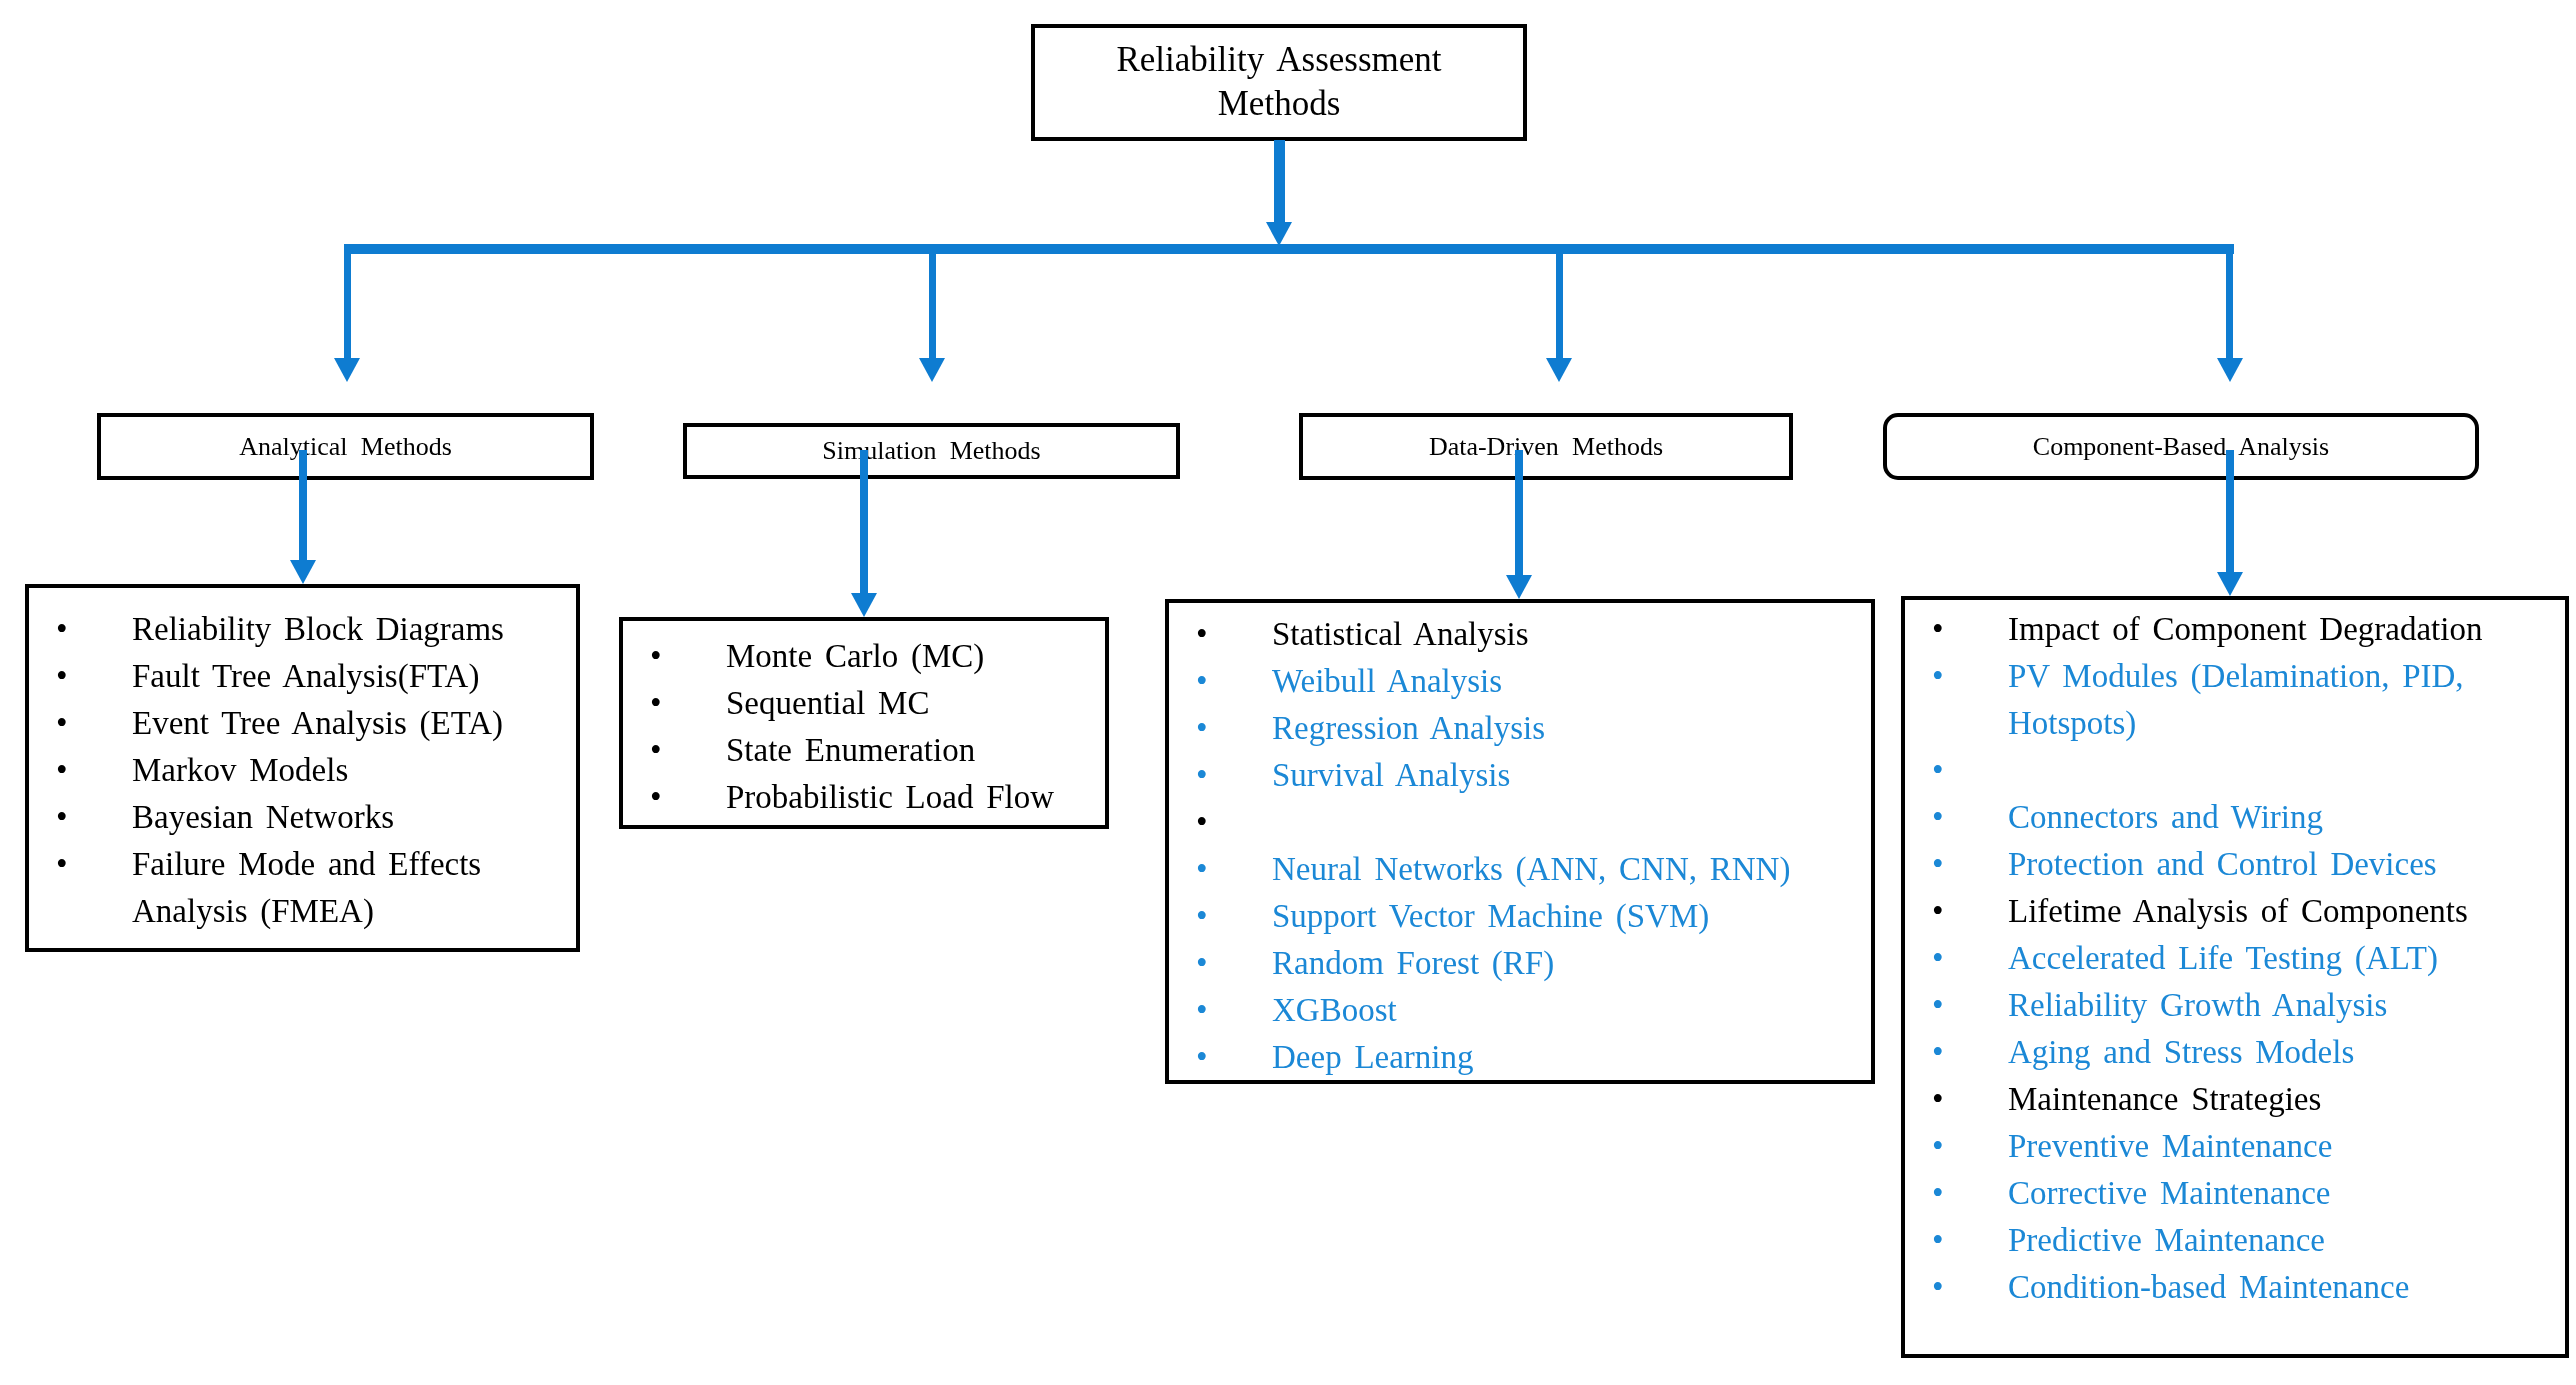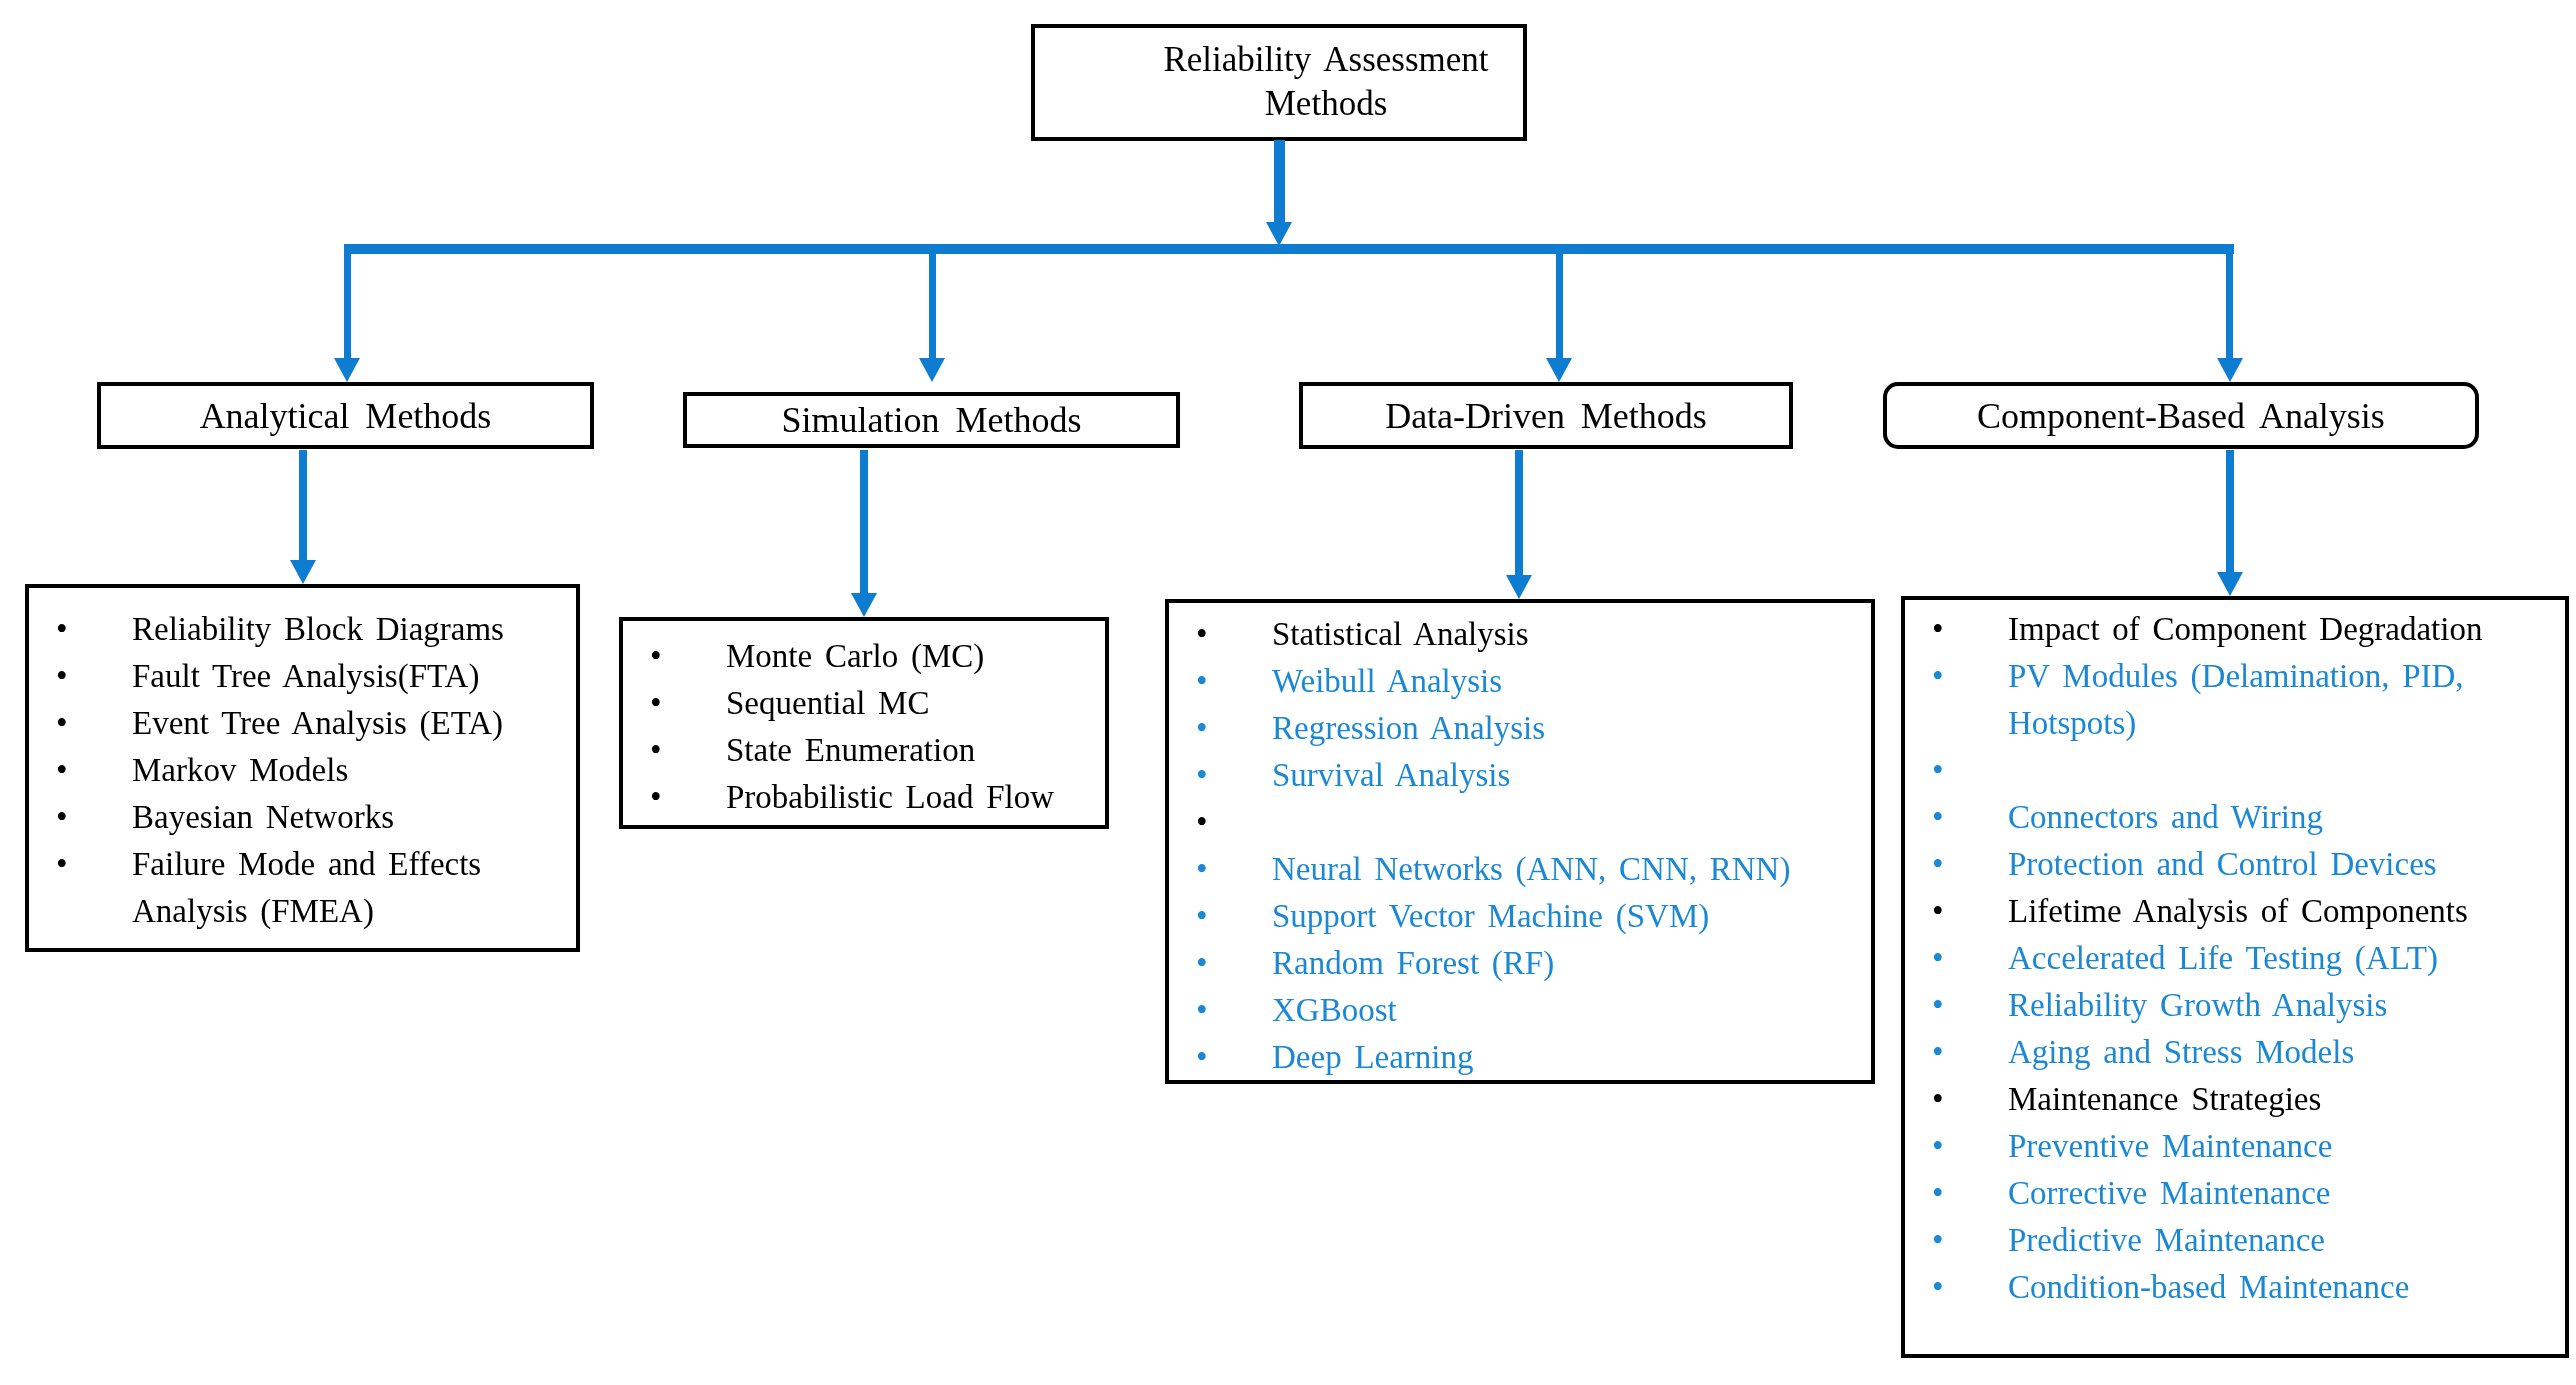--- a/index.html
+++ b/index.html
@@ -11,27 +11,27 @@
   }
   html,body{margin:0;padding:0;background:var(--bg);}
   .stage{
     position:relative;width:2576px;height:1386px;background:var(--bg);
     font-family:"Liberation Serif","DejaVu Serif",serif;color:var(--text_black);
     overflow:hidden;
   }
   .box{position:absolute;border:4.5px solid var(--border_black);background:var(--bg);box-sizing:border-box;}
   .titlebox{
     left:1031px;top:23.5px;width:496px;height:117px;
-    display:flex;align-items:center;justify-content:flex-end;text-align:center;
+    display:flex;align-items:center;justify-content:center;text-align:center;
     font-size:35px;line-height:44px;word-spacing:5.3px;
   }
   .titlebox .inner{max-width:394px;}
   .cat{
     display:flex;align-items:center;justify-content:center;text-align:center;
-    font-size:36px;word-spacing:6.8px;
+    font-size:26px;word-spacing:6.8px;margin-top:31px;
   }
   .cat.c0{left:97px;top:382px;width:497px;height:67px;}
   .cat.c1{left:683px;top:392px;width:497px;height:56px;justify-content:center;}
   .cat.c2{left:1299px;top:382px;width:494px;height:67px;}
   .cat.c3{left:1883px;top:382px;width:596px;height:67px;border-radius:15px;}
   .list{font-size:33px;}
   .list.l0{left:25px;  top:584px;width:555px;height:368px; padding:18px 7.6px 0 27px;}
   .list.l1{left:619px; top:617px;width:490px;height:212px; padding:12px 7.6px 0 27px;}
   .list.l2{left:1165px;top:599px;width:710px;height:485px; padding:7.6px 7.6px 0 27px;}
   .list.l3{left:1901px;top:596px;width:668px;height:762px;padding:6px 7.6px 0 27px;}

